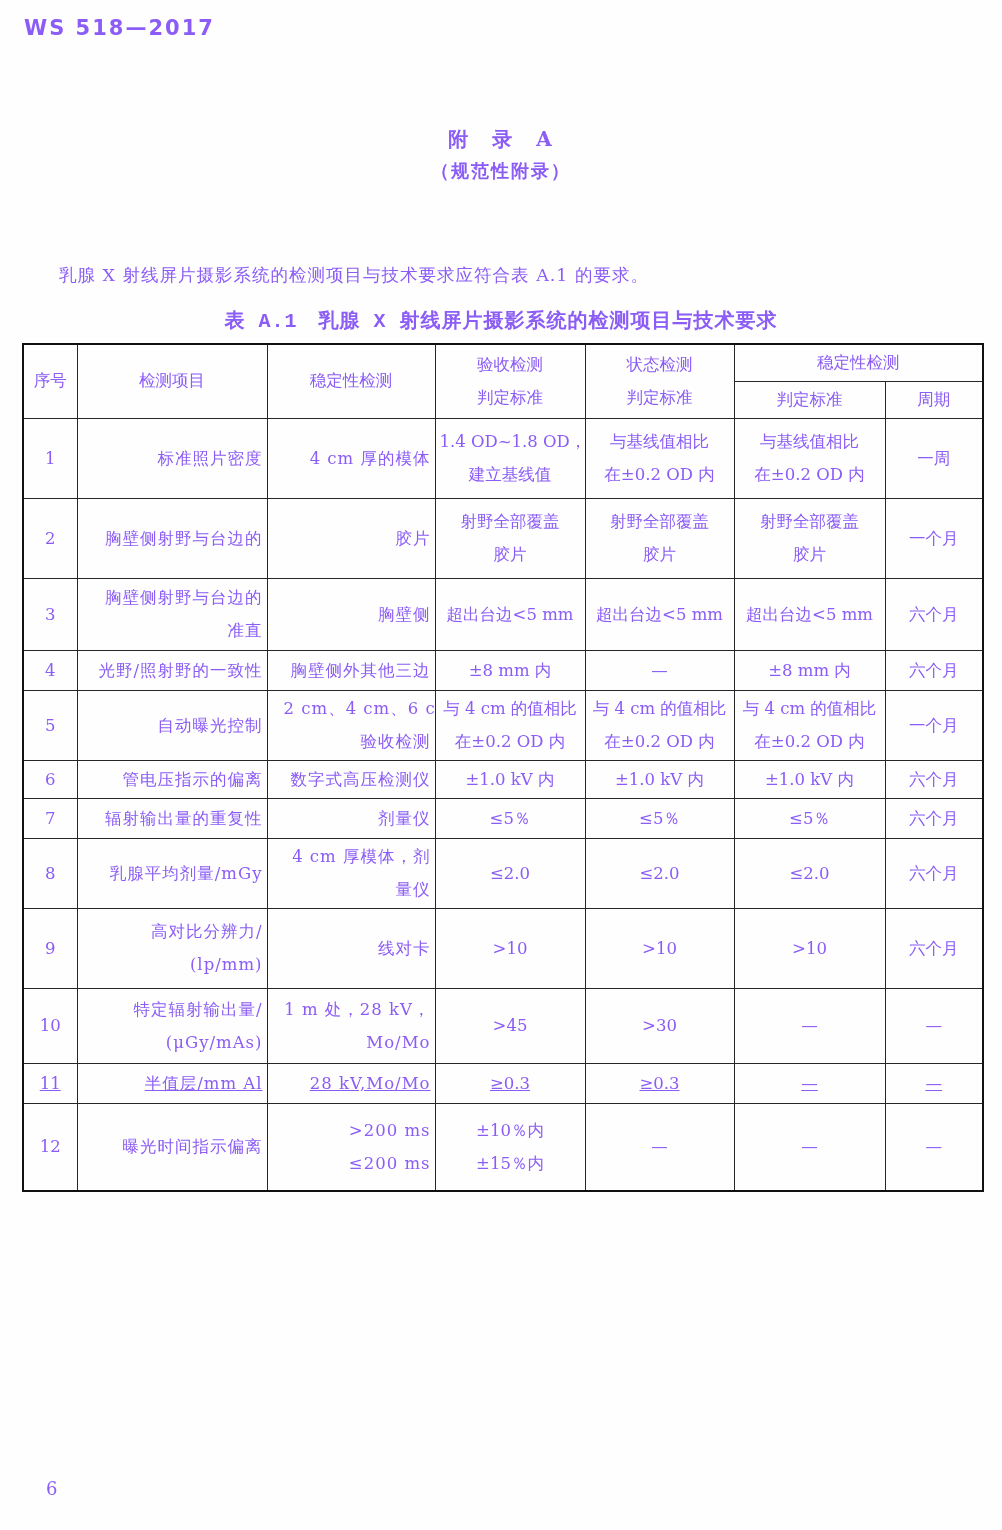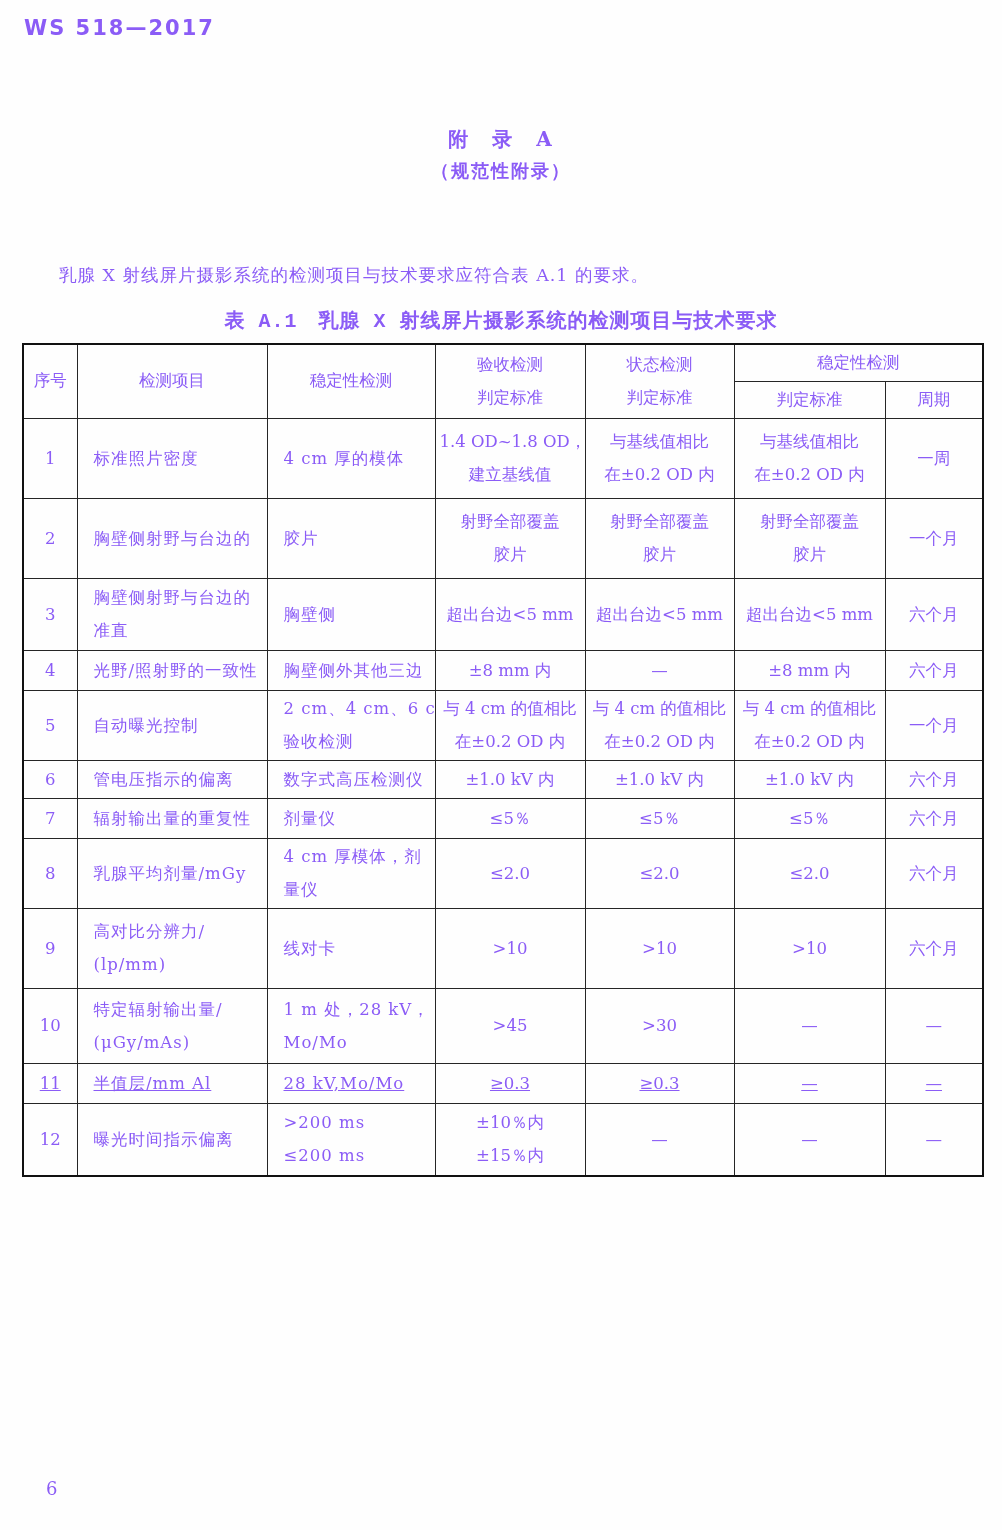--- a/index.html
+++ b/index.html
@@ -36,21 +36,21 @@
     border:1px solid #262626;
     font-weight:normal;
     vertical-align:middle;
     padding:0 4px;
     overflow:hidden;
   }
   .spec-table thead tr{height:37px;}
   .spec-table th{text-align:center;}
   .line{line-height:33px;white-space:nowrap;}
   td.c-center{text-align:center;}
-  td.c-left{text-align:left;padding-left:16px;letter-spacing:1px;}
+  td.c-left{text-align:right;padding-left:16px;letter-spacing:1px;}
   .page-number{
     position:absolute;left:46px;top:1478px;
     font-size:18px;
   }
 </style>
 </head>
 <body>
 
 <div class="page">
 
@@ -355,21 +355,21 @@
           <td class="c-center">
             <div class="line">≥0.3</div>
           </td>
           <td class="c-center">
             <div class="line">—</div>
           </td>
           <td class="c-center">
             <div class="line">—</div>
           </td>
         </tr>
-        <tr style="height: 73px;">
+        <tr style="height: 88px;">
           <td class="c-center">
             <div class="line">12</div>
           </td>
           <td class="c-left">
             <div class="line">曝光时间指示偏离</div>
           </td>
           <td class="c-left">
             <div class="line">&gt;200 ms</div>
             <div class="line">≤200 ms</div>
           </td>

